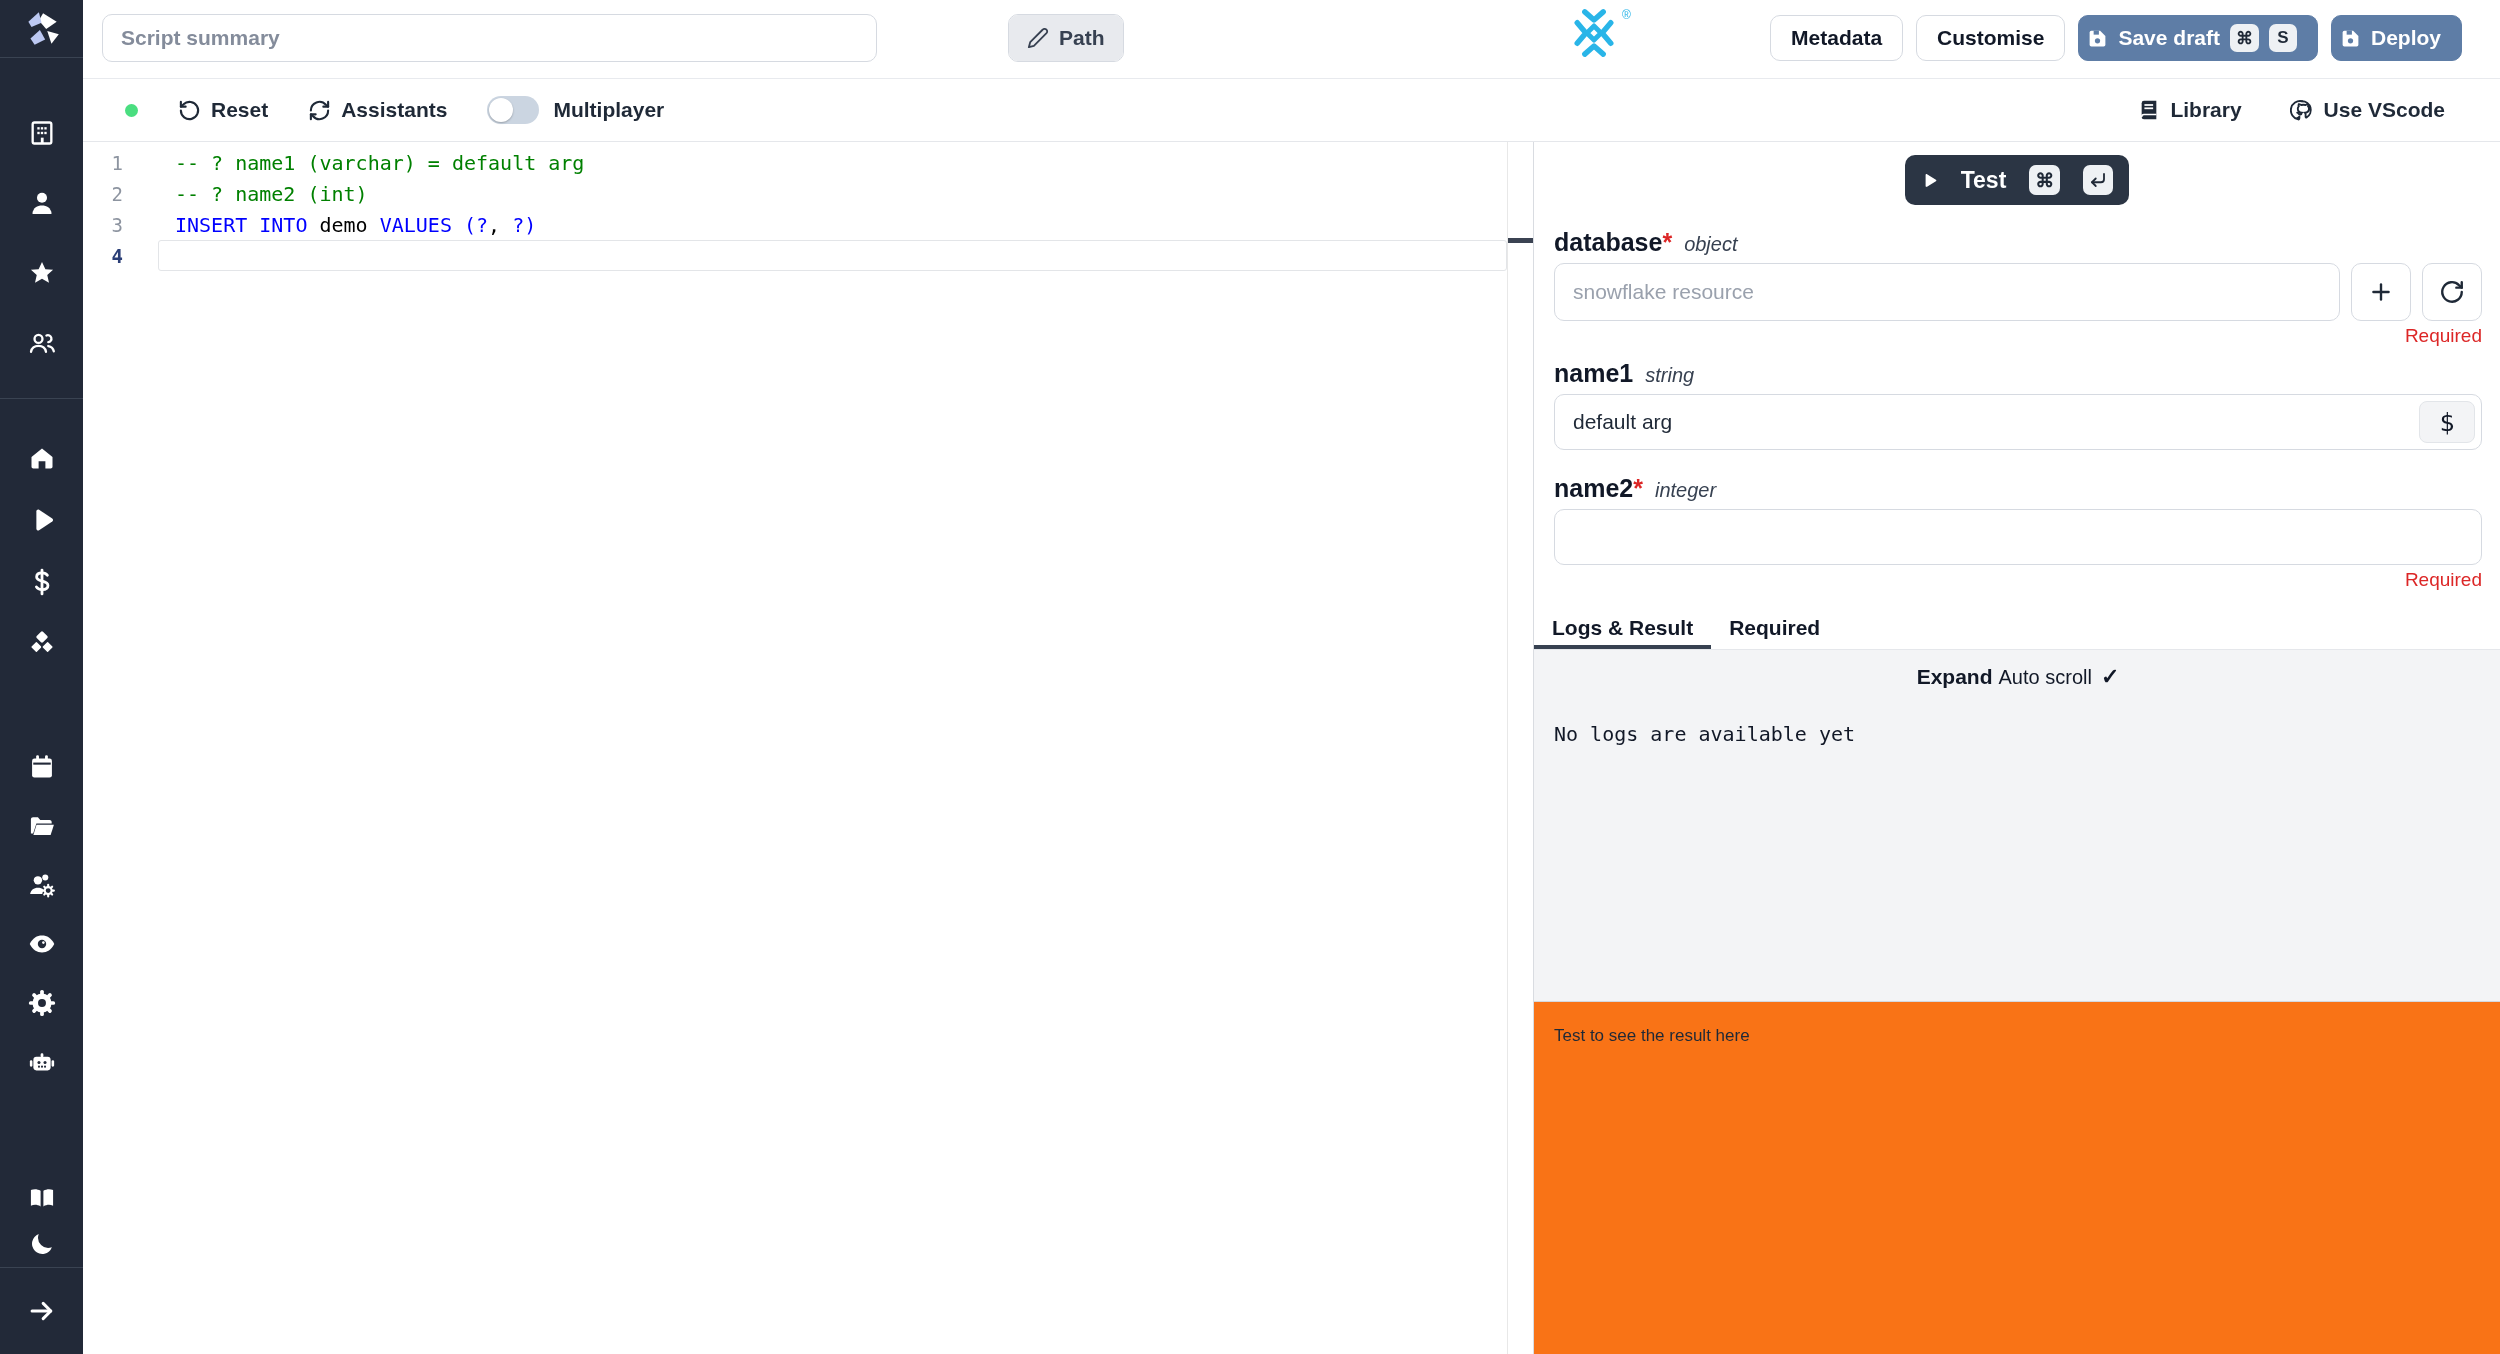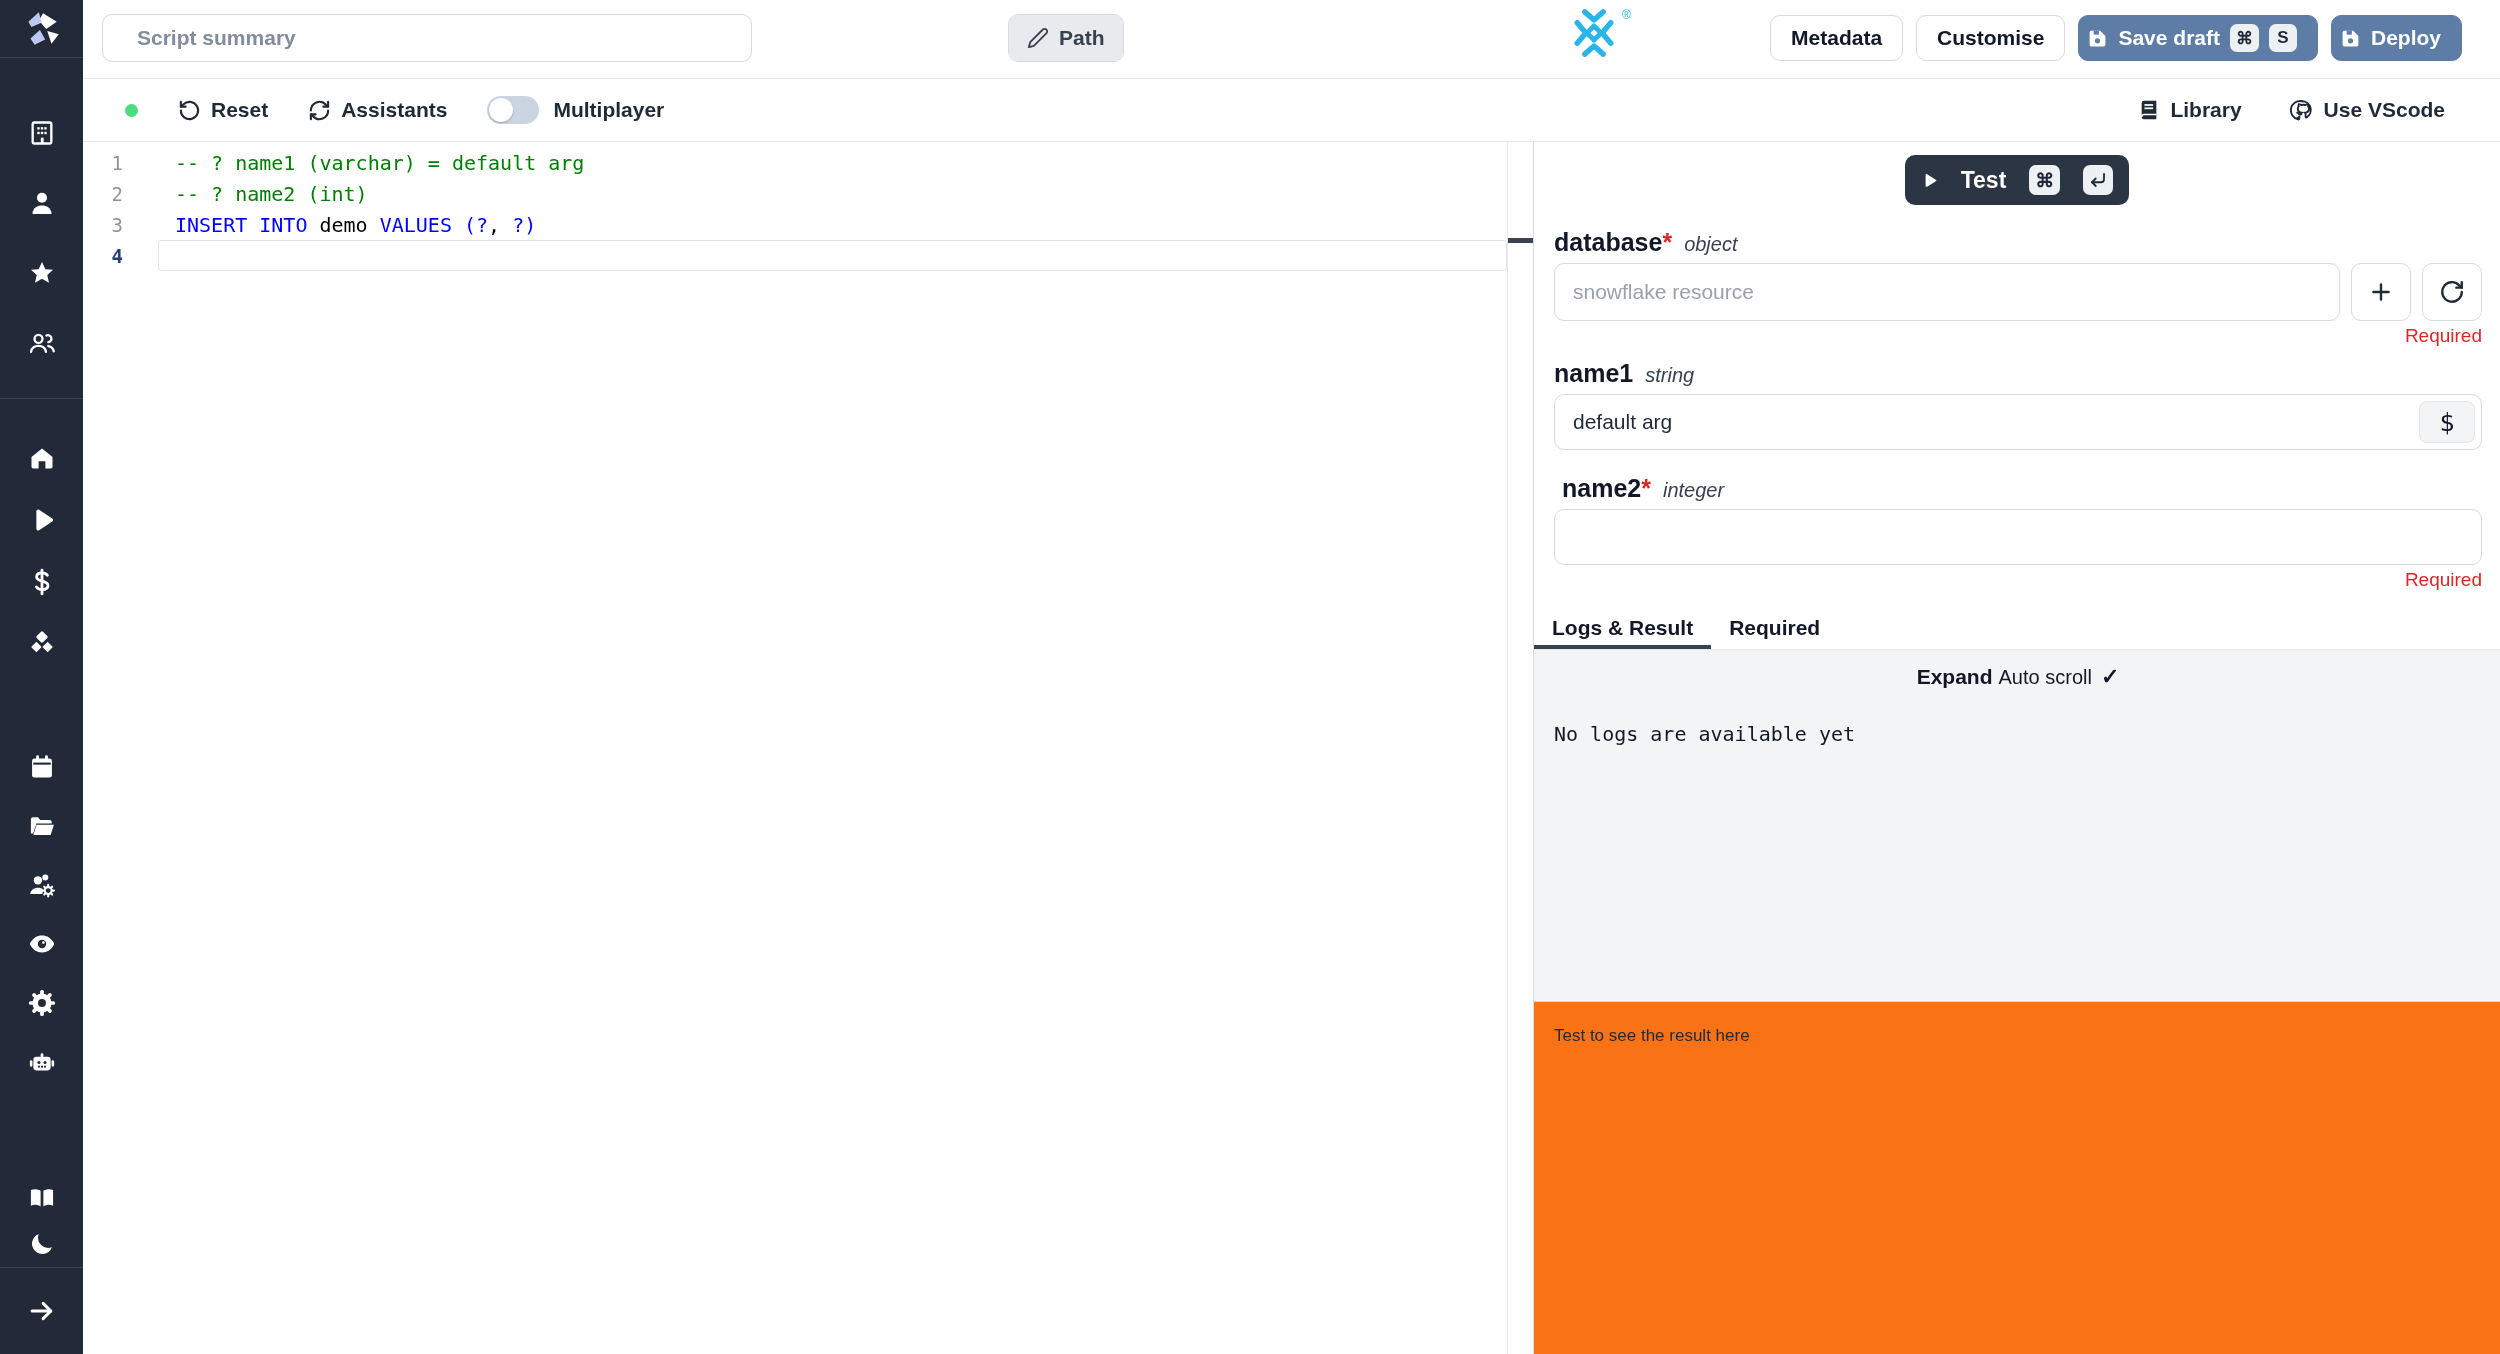--- a/index.html
+++ b/index.html
@@ -20,21 +20,21 @@
   .g2 { margin-top:28px; width:100%; }
   .g3 { margin-top:62px; width:100%; }
   .sb-spacer { flex:1; }
   .g4 { width:100%; }
   .sb-arrow { width:100%; height:86px; display:flex; align-items:center; justify-content:center; cursor:pointer; }
   .sb-icon { width:28px; height:28px; display:block; }
 
   
   .main { flex:1; display:flex; flex-direction:column; min-width:0; }
   .topbar { position:relative; height:78px; background:#fff; flex-shrink:0; }
-  .summary-input { position:absolute; left:19px; top:14px; width:650px; height:48px; border:1.5px solid #d6dae1; border-radius:10px; padding:0 34px; font-size:21px; font-family:"Liberation Sans",sans-serif; color:#1f2937; outline:none; }
+  .summary-input { position:absolute; left:19px; top:14px; width:775px; height:48px; border:1.5px solid #d6dae1; border-radius:10px; padding:0 18px; font-size:21px; font-family:"Liberation Sans",sans-serif; color:#1f2937; outline:none; }
   .summary-input::placeholder { color:#848c9b; font-weight:600; }
   .path-group { position:absolute; left:925px; top:14px; height:48px; display:flex; align-items:stretch; border:1.5px solid #d6dae1; border-radius:10px; overflow:hidden; background:#7dd3fc; }
   .path-seg { display:flex; align-items:center; gap:10px; background:#e8eaee; padding:0 18px; font-size:21px; font-weight:700; color:#374151; cursor:pointer; }
   .path-value { display:flex; align-items:center; padding:0 20px; font-family:"DejaVu Sans Mono",monospace; font-size:21px; color:#374151; background:#fff; }
   .sf-logo { position:absolute; left:1485px; top:7px; }
   .sf-reg { position:absolute; left:1539px; top:8px; font-size:12px; color:#29b5e8; }
   .tb-buttons { position:absolute; right:38px; top:15px; display:flex; gap:13px; }
   .btn { height:46px; display:inline-flex; align-items:center; gap:10px; border-radius:10px; font-size:21px; font-weight:700; padding:0 20px; border:1.5px solid #d6dae1; background:#fff; color:#111827; cursor:pointer; font-family:"Liberation Sans",sans-serif; }
   .btn-primary { background:#5e7da6; border-color:#5e7da6; color:#fff;padding-left:8px; }
   .kbd { background:#eef1f4; color:#1f2937; border-radius:7px; height:28px; min-width:28px; display:inline-flex; align-items:center; justify-content:center; font-size:17px; font-weight:600; padding:0 6px; }
@@ -79,21 +79,21 @@
   .db-row { display:flex; gap:11px; margin-top:6px; }
   .text-input { height:58px; border:1.5px solid #d6dae1; border-radius:10px; padding:0 18px; font-size:21px; font-family:"Liberation Sans",sans-serif; color:#1f2937; outline:none; width:100%; }
   .text-input::placeholder { color:#9aa1ad; }
   .db-input { flex:1; }
   .sq-btn { width:60px; height:58px; border:1.5px solid #d6dae1; background:#fff; border-radius:10px; display:inline-flex; align-items:center; justify-content:center; cursor:pointer; flex-shrink:0; }
   .required-msg { text-align:right; color:#dc2626; font-size:19px; margin-top:4px; height:22px; }
   .n1-label { margin-top:12px; }
   .input-wrap { position:relative; margin-top:6px; }
   .input-56 { height:56px; }
   .dollar-btn { position:absolute; right:7px; top:7px; bottom:7px; width:56px; background:#f3f4f6; border:1px solid #e2e5e9; border-radius:8px; display:flex; align-items:center; justify-content:center; font-size:25px; font-family:"DejaVu Sans Mono",monospace; color:#111827; cursor:pointer; }
-  .n2-label { margin-top:24px;margin-left:8px; }
+  .n2-label { margin-top:24px; }
 
   .tabs-row { margin-top:20px; display:flex; border-bottom:1px solid #e5e7eb; }
   .tab { height:38px; padding:0 18px; display:flex; align-items:center; font-size:21px; font-weight:600; color:#111827; cursor:pointer; border-bottom:4px solid transparent; }
   .tab.active { border-bottom-color:#374151; }
   .logs-area { height:352px; background:#f3f4f6; border-bottom:1px solid #d5d8dd; padding:14px 18px 0 20px; }
   .logs-controls { display:flex; justify-content:center; align-items:center; gap:6px; }
   .expand-btn { font-size:21px; font-weight:700; color:#111827; background:none; border:none; cursor:pointer; font-family:"Liberation Sans",sans-serif; }
   .autoscroll { display:flex; align-items:center; gap:9px; font-size:20px; color:#111827; cursor:pointer; }
   .check { font-size:22px; font-weight:700; color:#111827; }
   .logs-empty { margin-top:32px; font-family:"DejaVu Sans Mono",monospace; font-size:20px; color:#111827; }

